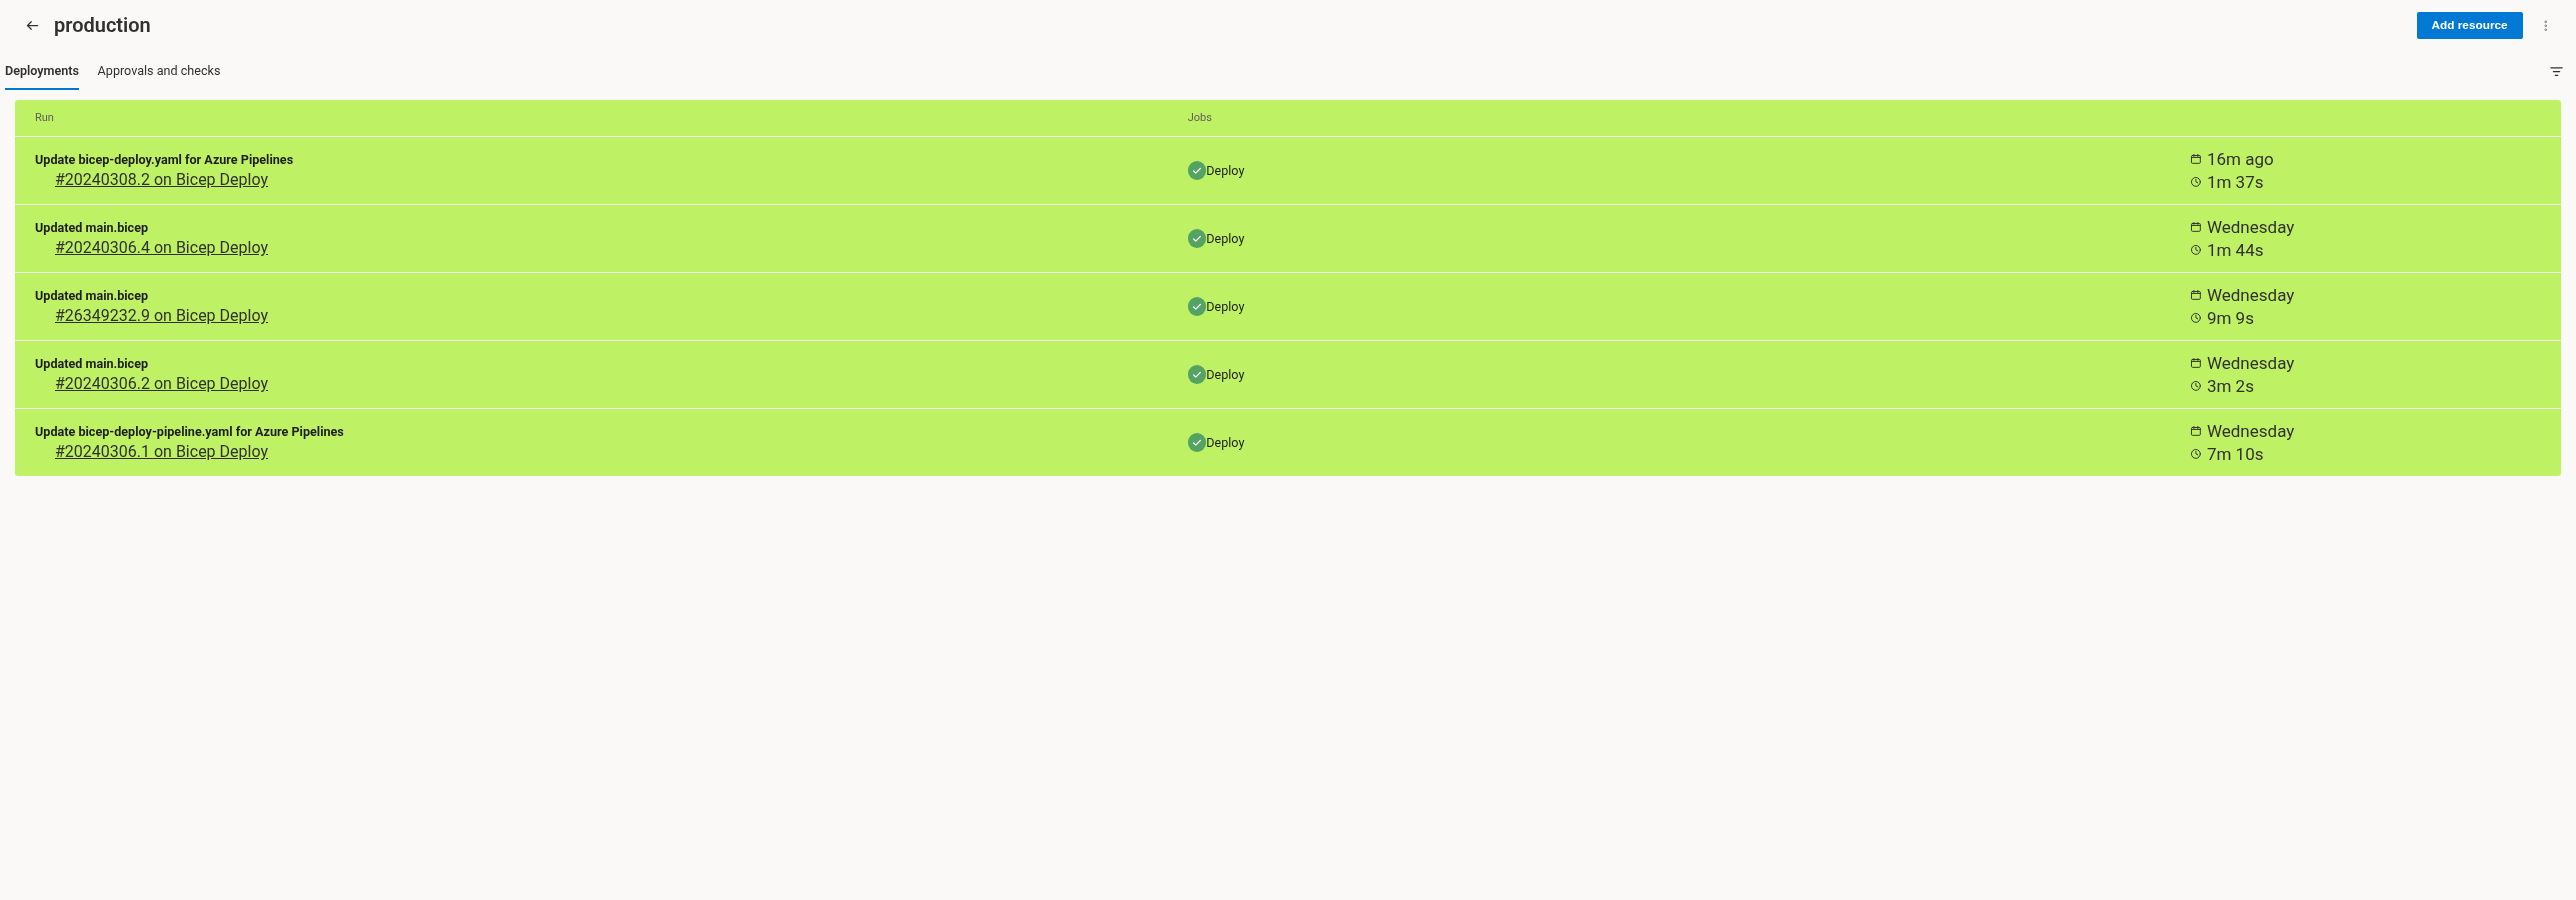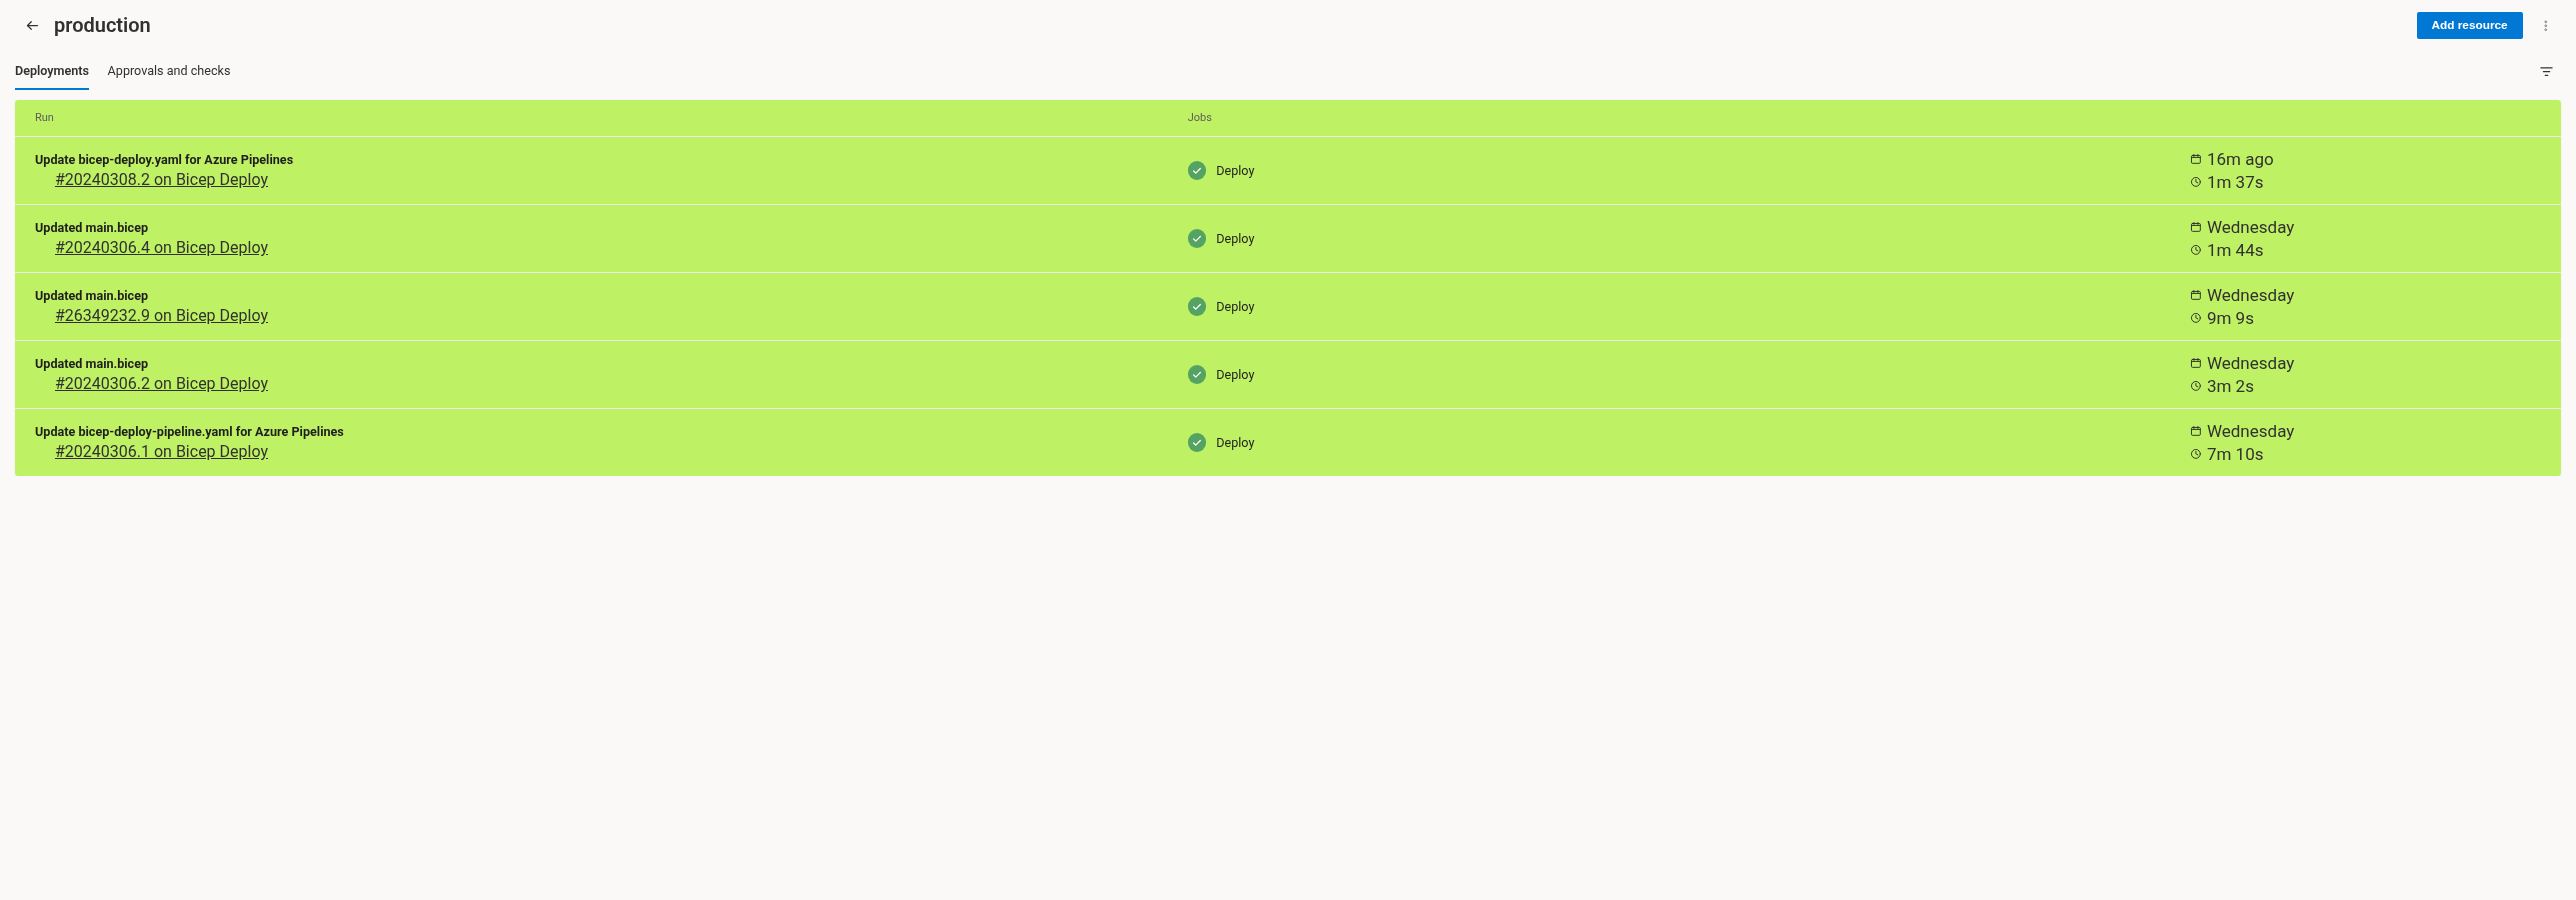--- a/index.html
+++ b/index.html
@@ -45,21 +45,21 @@
     margin-left: 8.4px;
     display: flex; align-items: center; justify-content: center;
     background: transparent; border: none; cursor: pointer;
     border-radius: 3.4px;
   }
 
   
   .tabs-row {
     display: flex;
     align-items: center;
-    padding: 0 15px;
+    padding: 0 5px;
     margin-top: 11.8px;
   }
   .tab {
     font-size: 12.6px;
     padding: 8.4px 0 10px 0;
     margin-right: 18.5px;
     cursor: pointer;
     color: #323130;
     border-bottom: 2.5px solid transparent;
   }
@@ -109,21 +109,21 @@
     color: #201f1e;
     margin-bottom: 3.4px;
   }
   .run-link {
     font-size: 16px;
     text-decoration: underline;
     color: #323130;
     margin-left: 20px;
   }
 
-  .job-cell { display: flex; align-items: center; gap: 10px; }
+  .job-cell { display: flex; align-items: center; }
   .success-badge {
     width: 18.5px; height: 18.5px; border-radius: 50%;
     background: #55a362;
     display: flex; align-items: center; justify-content: center;
     flex-shrink: 0;
   }
   .success-badge svg { stroke: #fff; }
   .job-name { font-size: 12.6px; color: #201f1e; }
 
   .meta-line {

